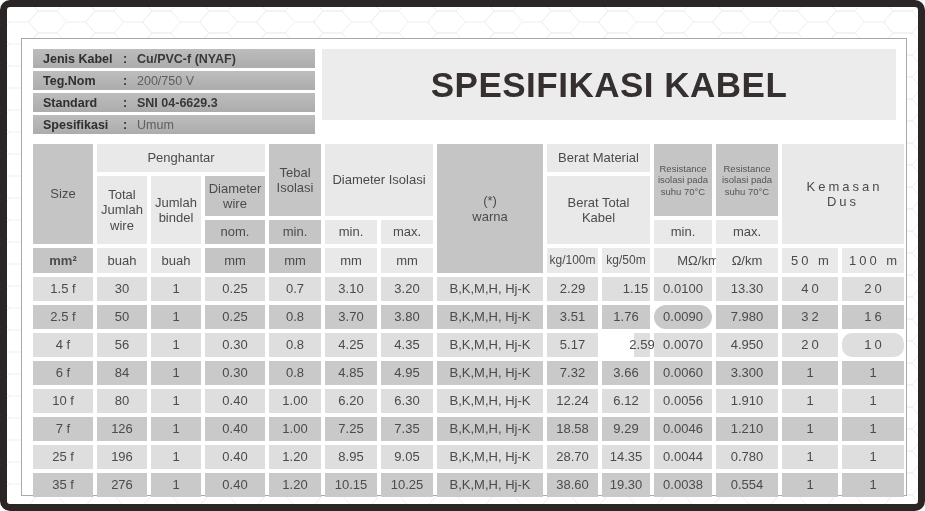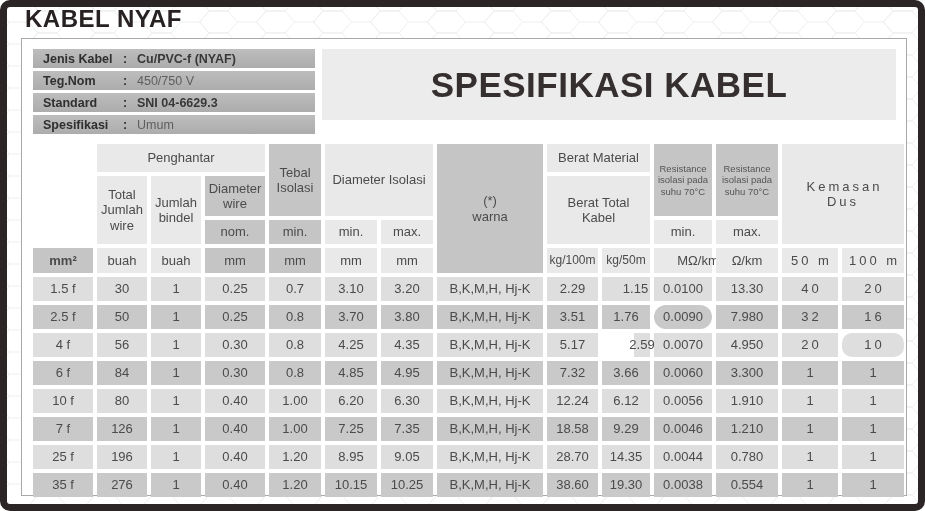--- a/index.html
+++ b/index.html
@@ -74,52 +74,52 @@
         <polygon points="0,11 9.5,0 28.5,0 38,11 28.5,22 9.5,22"></polygon>
         <polygon points="28.5,22 38,11 57,11 66.5,22 57,33 38,33"></polygon>
         <polygon points="28.5,0 38,-11 57,-11 66.5,0 57,11 38,11"></polygon>
       </g>
     </pattern>
   </defs>
   <rect width="925" height="511" fill="url(#hexpat)"></rect>
 </svg>
 
 <div class="content">
-  <h1 class="title">KABEL NYAF</h1>
 
   <div class="panel">
 
     <div class="info-box">
       <div class="info-bar">
         <span class="info-label">Jenis Kabel</span>
         <span class="info-sep">:</span>
         <span class="info-val vbold">Cu/PVC-f (NYAF)</span>
       </div>
       <div class="info-bar">
         <span class="info-label">Teg.Nom</span>
         <span class="info-sep">:</span>
-        <span class="info-val vnorm">450/750 V</span>
+        <span class="info-val vnorm">200/750 V</span>
       </div>
       <div class="info-bar">
         <span class="info-label">Standard</span>
         <span class="info-sep">:</span>
         <span class="info-val vbold">SNI 04-6629.3</span>
       </div>
       <div class="info-bar">
         <span class="info-label">Spesifikasi</span>
         <span class="info-sep">:</span>
         <span class="info-val vnorm">Umum</span>
       </div>
     </div>
 
     <div class="banner">
       <span class="banner-text">SPESIFIKASI KABEL</span>
     </div>
 
     <div class="grid" id="spec-grid">
+      <div class="cell dark" style="grid-area:1/1/4/2">Size</div>
       <div class="cell light" style="grid-area:1/2/2/5">Penghantar</div>
       <div class="cell light pad" style="grid-area:2/2/4/3">Total Jumlah wire</div>
       <div class="cell light pad" style="grid-area:2/3/4/4">Jumlah bindel</div>
       <div class="cell dark pad" style="grid-area:2/4/3/5">Diameter wire</div>
       <div class="cell dark" style="grid-area:3/4/4/5">nom.</div>
       <div class="cell dark pad" style="grid-area:1/5/3/6">Tebal Isolasi</div>
       <div class="cell dark" style="grid-area:3/5/4/6">min.</div>
       <div class="cell light" style="grid-area:1/6/3/8">Diameter Isolasi</div>
       <div class="cell light" style="grid-area:3/6/4/7">min.</div>
       <div class="cell light" style="grid-area:3/7/4/8">max.</div>

